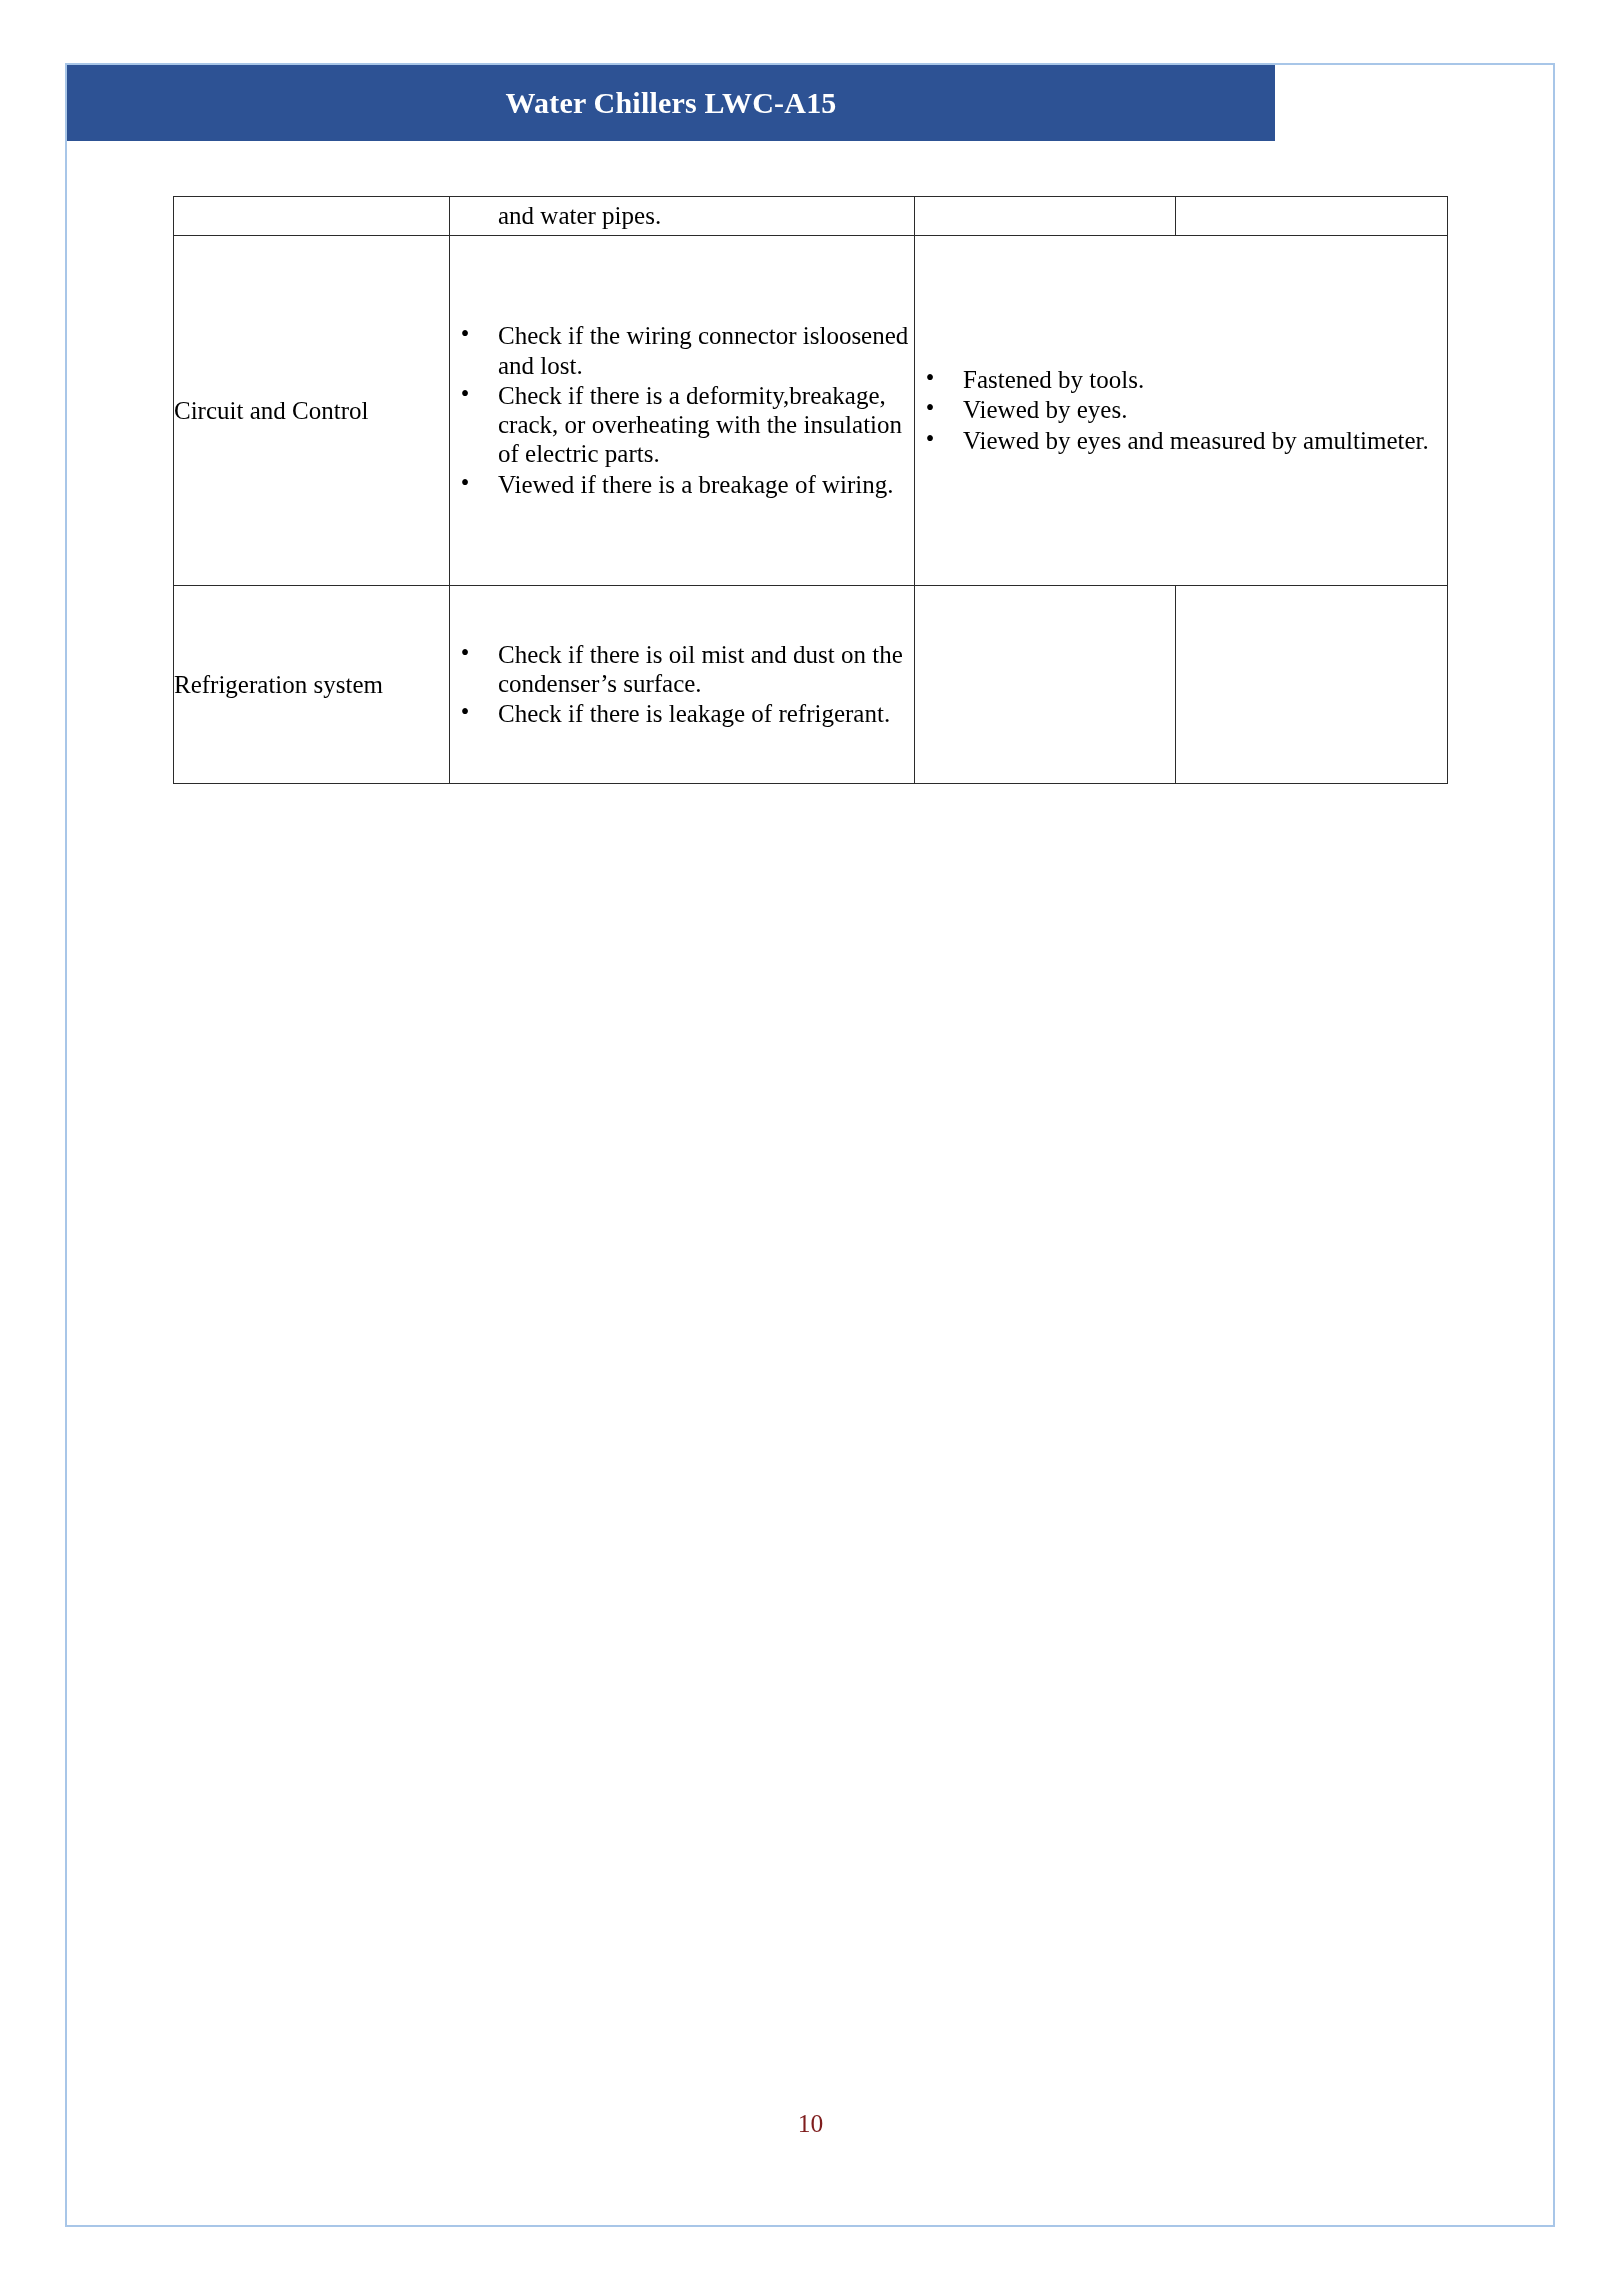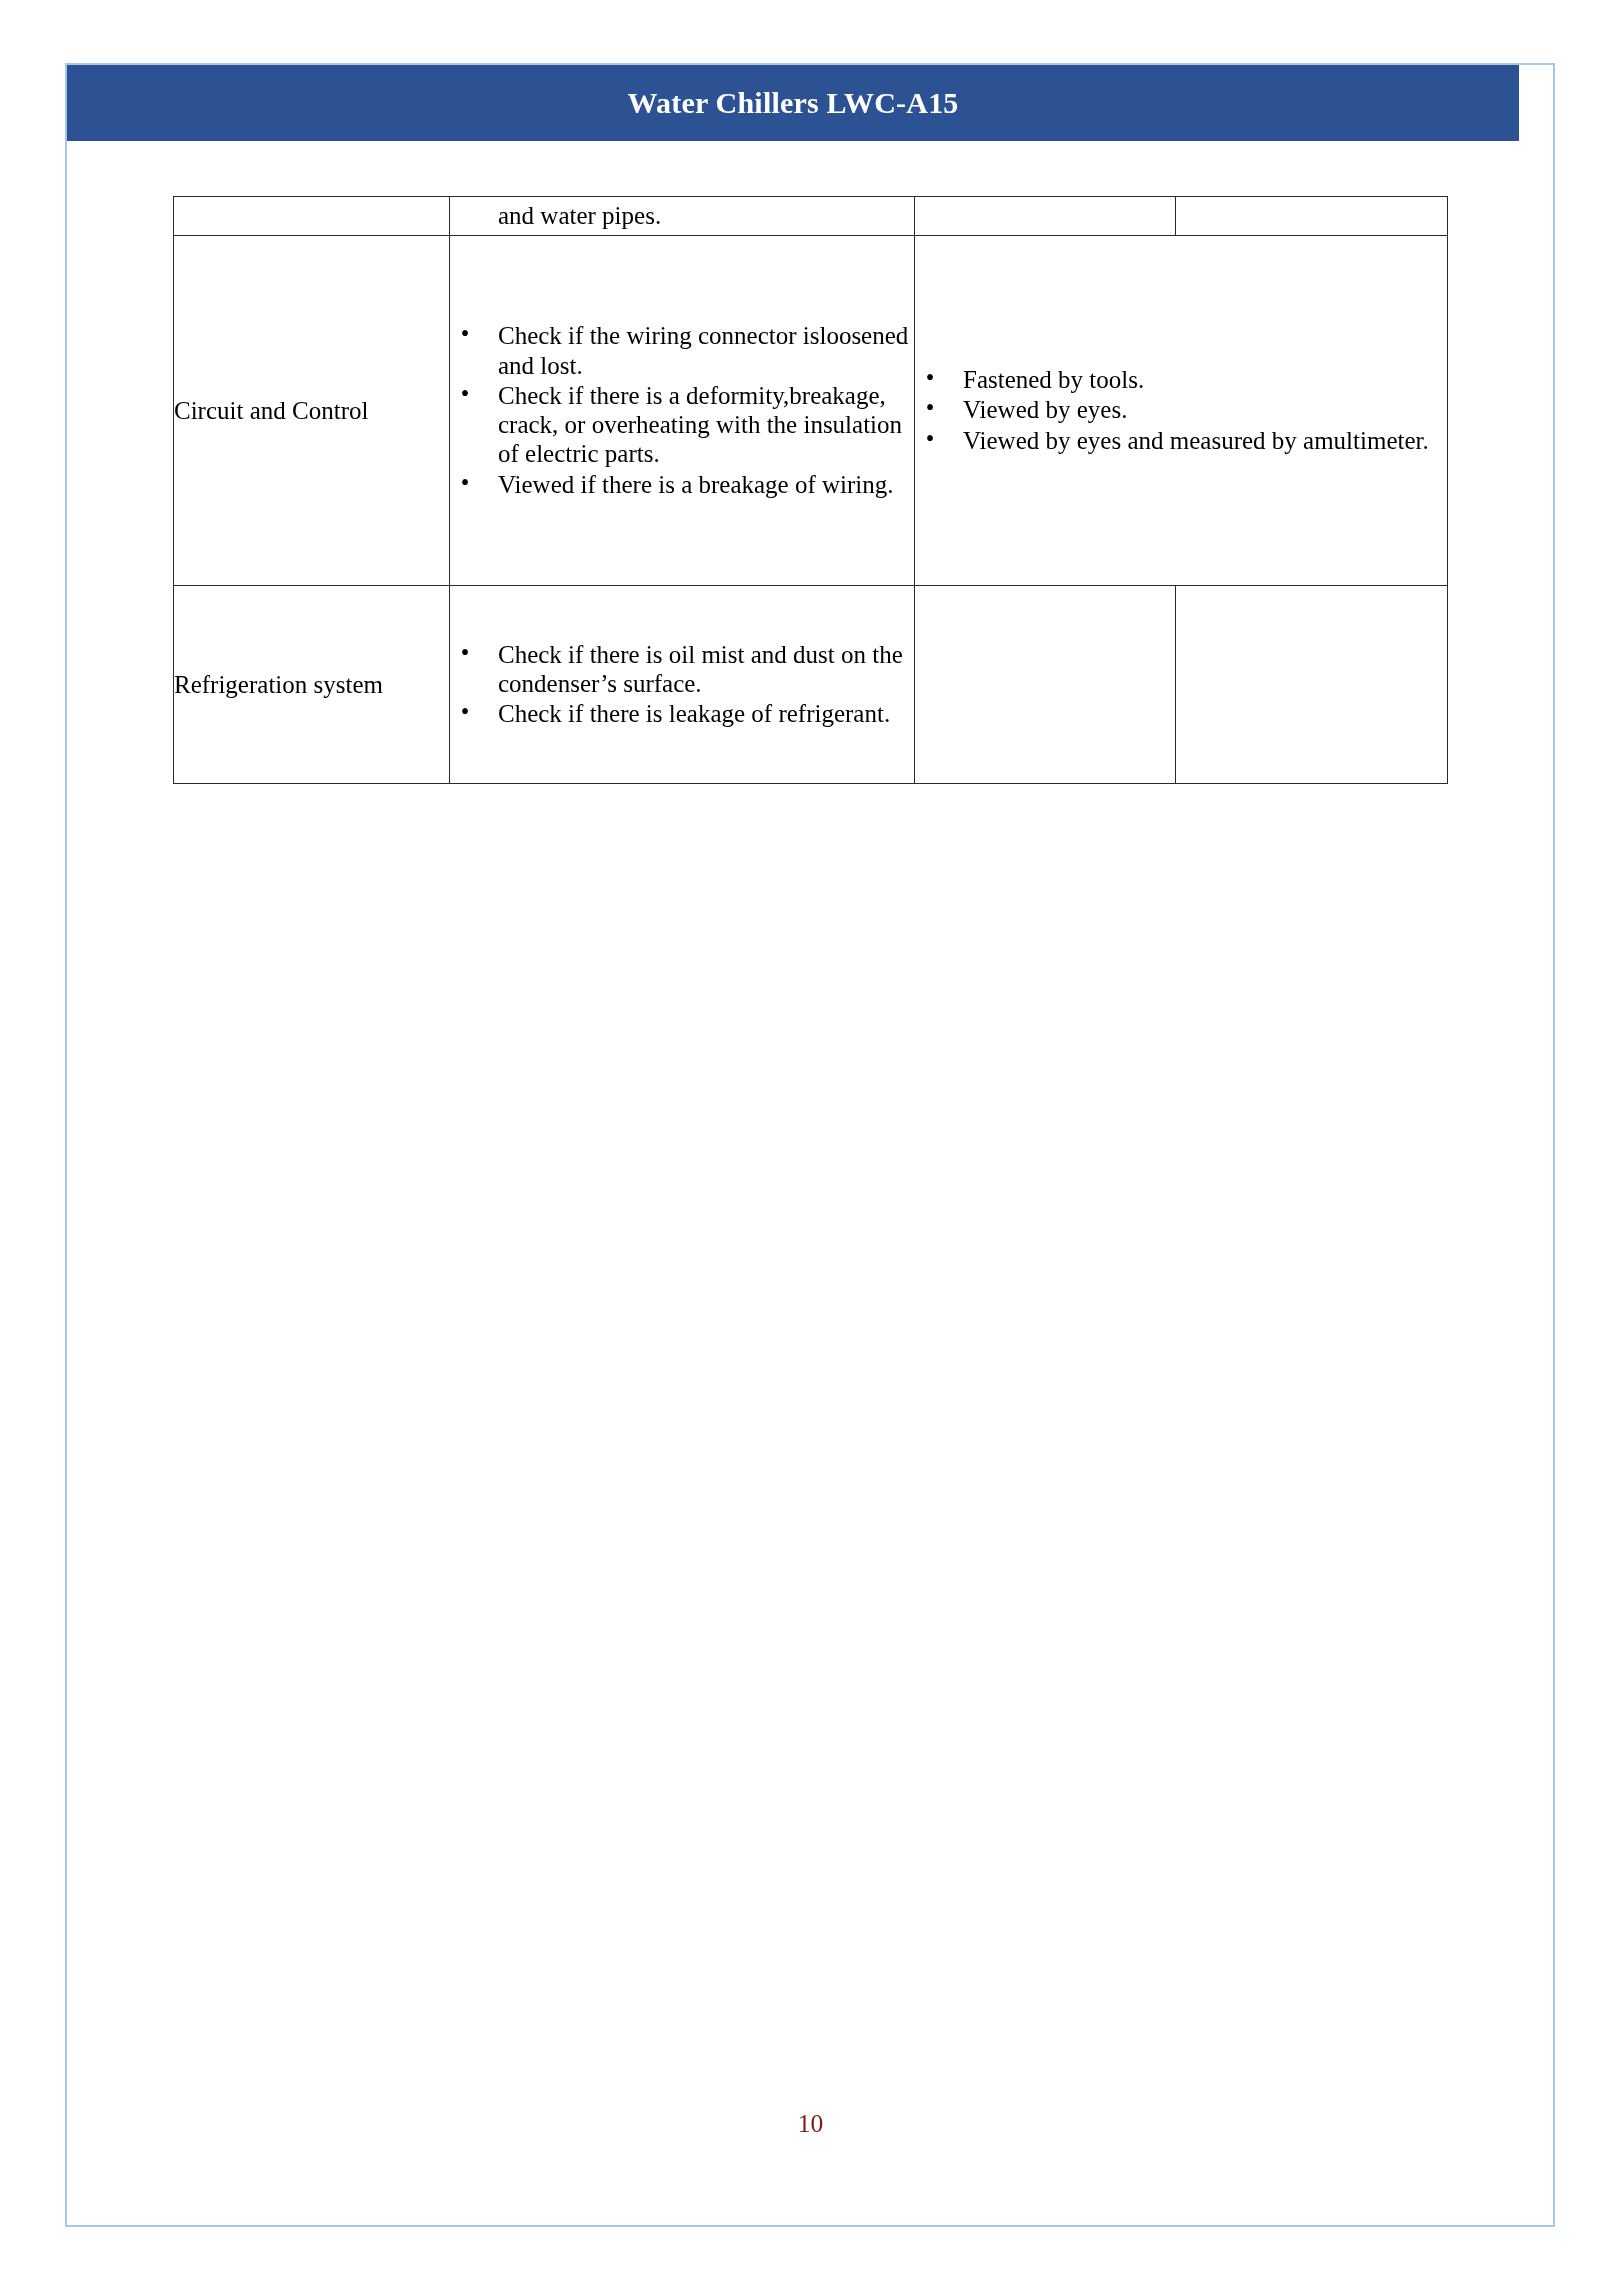--- a/index.html
+++ b/index.html
@@ -34,21 +34,21 @@
     border: 2px solid #a8c6e8;
     box-sizing: border-box;
     pointer-events: none;
   }
 
   
   .header-banner {
     position: absolute;
     left: 67px;
     top: 65px;
-    width: 1452px;
+    width: 1208px;
     height: 76px;
     background: #2d5294;
     display: flex;
     align-items: center;
     justify-content: center;
     box-sizing: border-box;
   }
   .header-title {
     color: #ffffff;
     font-size: 30px;

